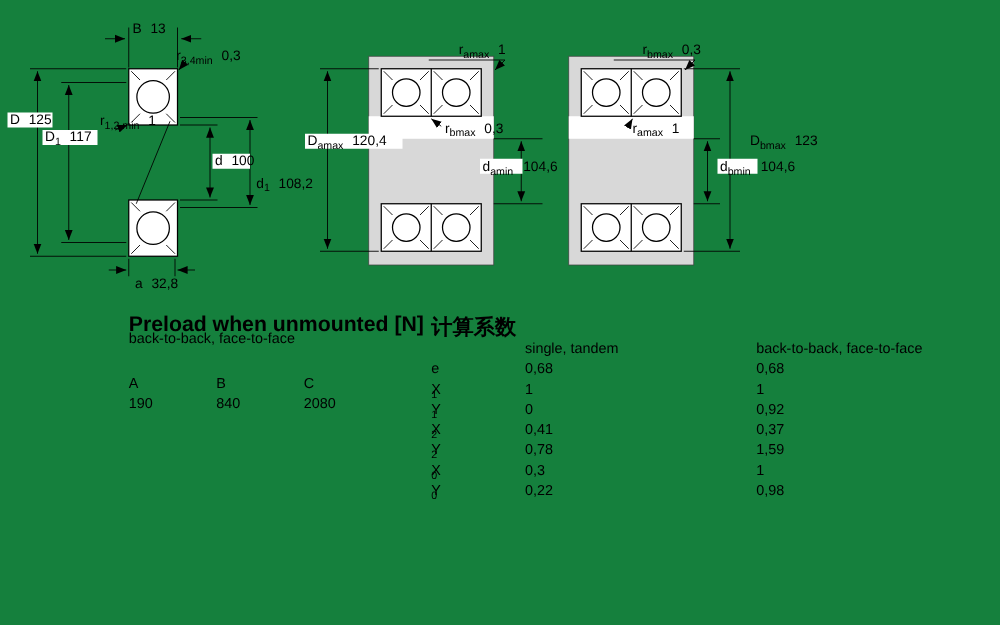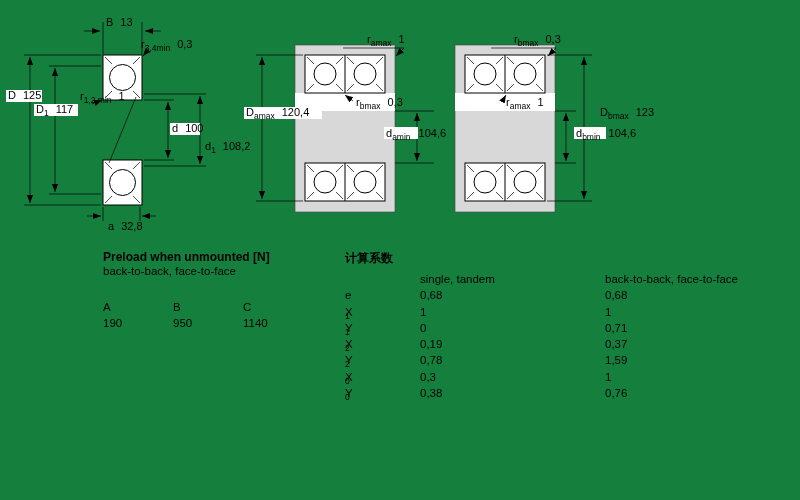--- a/index.html
+++ b/index.html
@@ -8,21 +8,21 @@
   svg{position:absolute;left:0;top:0;}
   svg text{font-family:"Liberation Sans",sans-serif;font-size:11px;fill:#000;}
   svg .sb{font-size:8.5px;}
   .ln{stroke:#000;stroke-width:1;fill:none;}
   .dl{stroke:#000;stroke-width:0.7;fill:none;}
   .blk{fill:#fff;stroke:#000;stroke-width:1;}
   .gry{fill:#d8d8d8;stroke:#444;stroke-width:0.6;}
   .wht{fill:#fff;stroke:none;}
   .tick{stroke:#000;stroke-width:0.7;fill:none;}
   .tblock{position:absolute;font-size:11.5px;}
-  .t-title{font-weight:bold;font-size:12px;height:15px;}
+  .t-title{font-weight:bold;font-size:17px;height:15px;}
   .row{position:relative;height:16.3px;}
   .row span{position:absolute;top:0;white-space:nowrap;}
   .c0{left:0;} .pc1{left:70px;} .pc2{left:140px;}
   .fc1{left:75px;} .fc2{left:260px;}
   sub{font-size:8.5px;}
   .sp15{height:16px;}
   .sp20{height:21px;}
 </style>
 </head>
 <body>
@@ -184,22 +184,22 @@
   <div class="t-title">Preload when unmounted [N]</div>
   <div class="sp15" style="height:15px;">back-to-back, face-to-face</div>
   <div class="sp20"></div>
   <div class="row">
     <span class="c0">A</span>
     <span class="pc1">B</span>
     <span class="pc2">C</span>
   </div>
   <div class="row">
     <span class="c0">190</span>
-    <span class="pc1">950</span>
-    <span class="pc2">1140</span>
+    <span class="pc1">840</span>
+    <span class="pc2">2080</span>
   </div>
 </div>
 
 <div class="tblock" style="left:345px;top:250px;">
   <div class="t-title" style="margin-bottom:8px;">计算系数</div>
   <div class="row">
     <span class="fc1">single, tandem</span>
     <span class="fc2">back-to-back, face-to-face</span>
   </div>
   <div class="row">
@@ -208,37 +208,37 @@
     <span class="fc2">0,68</span>
   </div>
   <div class="row">
     <span class="c0"><span>X</span><sub>1</sub></span>
     <span class="fc1">1</span>
     <span class="fc2">1</span>
   </div>
   <div class="row">
     <span class="c0"><span>Y</span><sub>1</sub></span>
     <span class="fc1">0</span>
-    <span class="fc2">0,71</span>
+    <span class="fc2">0,92</span>
   </div>
   <div class="row">
     <span class="c0"><span>X</span><sub>2</sub></span>
-    <span class="fc1">0,19</span>
+    <span class="fc1">0,41</span>
     <span class="fc2">0,37</span>
   </div>
   <div class="row">
     <span class="c0"><span>Y</span><sub>2</sub></span>
     <span class="fc1">0,78</span>
     <span class="fc2">1,59</span>
   </div>
   <div class="row">
     <span class="c0"><span>X</span><sub>0</sub></span>
     <span class="fc1">0,3</span>
     <span class="fc2">1</span>
   </div>
   <div class="row">
     <span class="c0"><span>Y</span><sub>0</sub></span>
-    <span class="fc1">0,38</span>
-    <span class="fc2">0,76</span>
+    <span class="fc1">0,22</span>
+    <span class="fc2">0,98</span>
   </div>
 </div>
 
 </div>
 
 </body></html>

